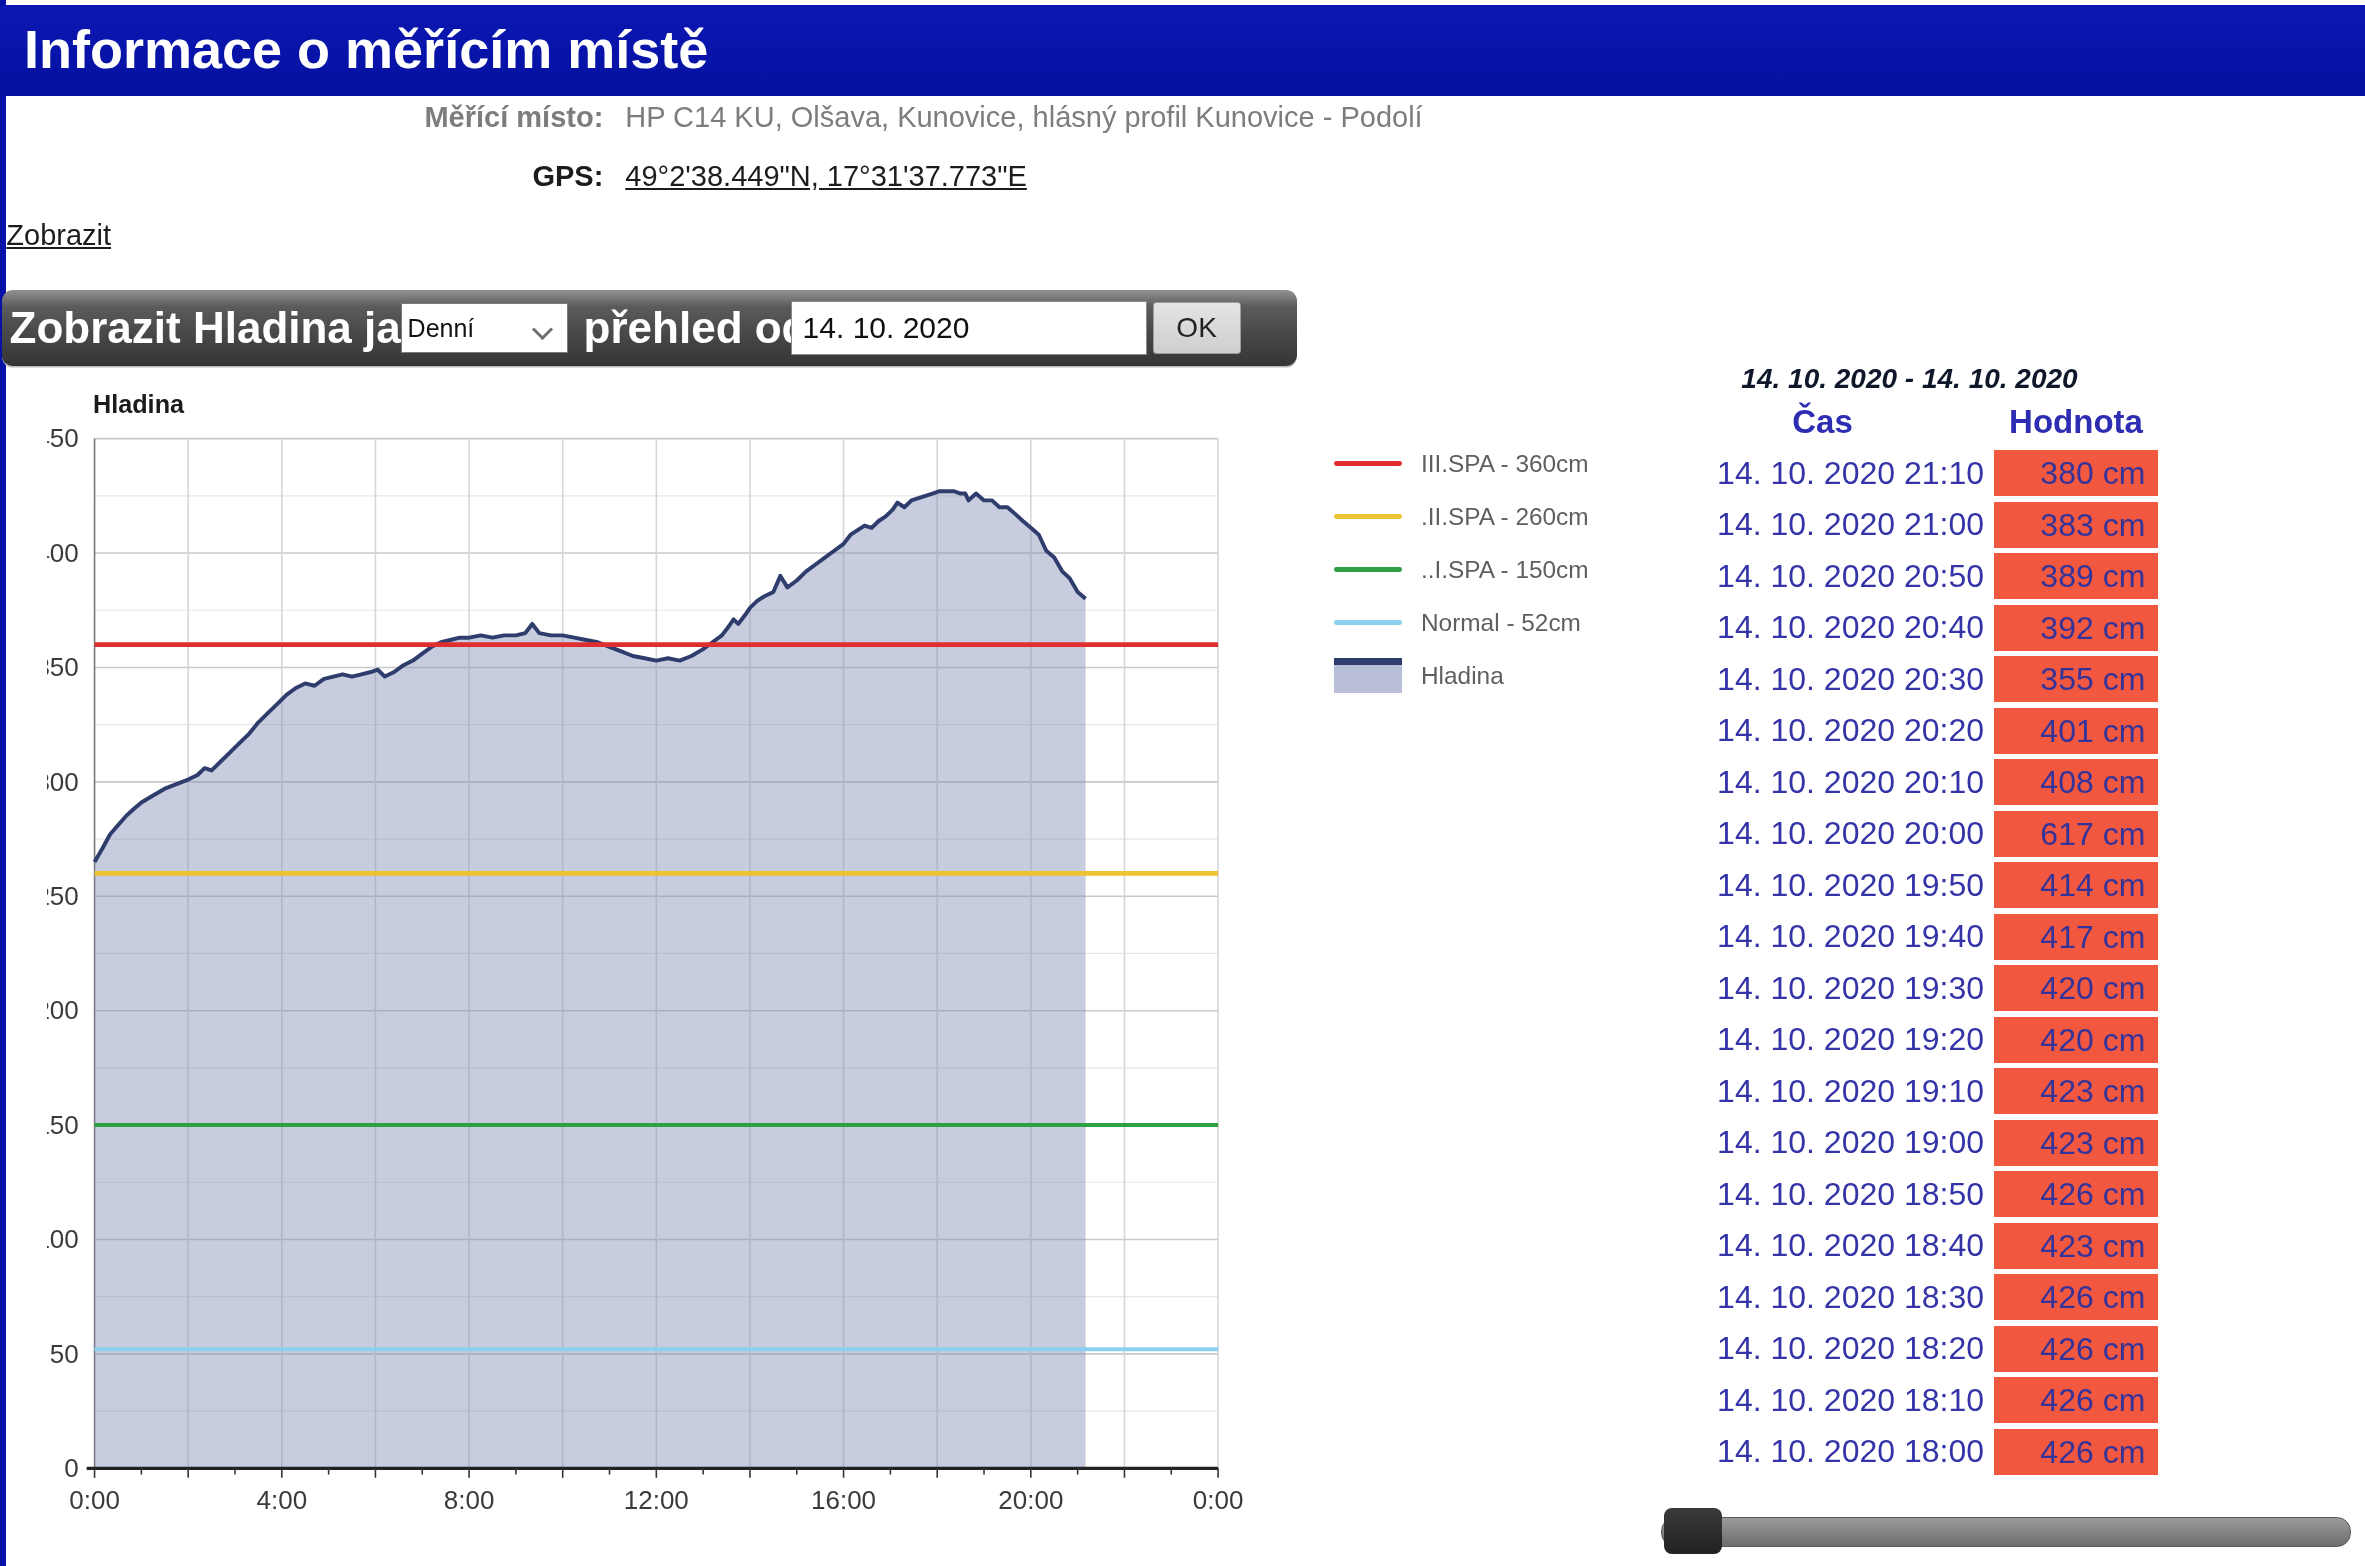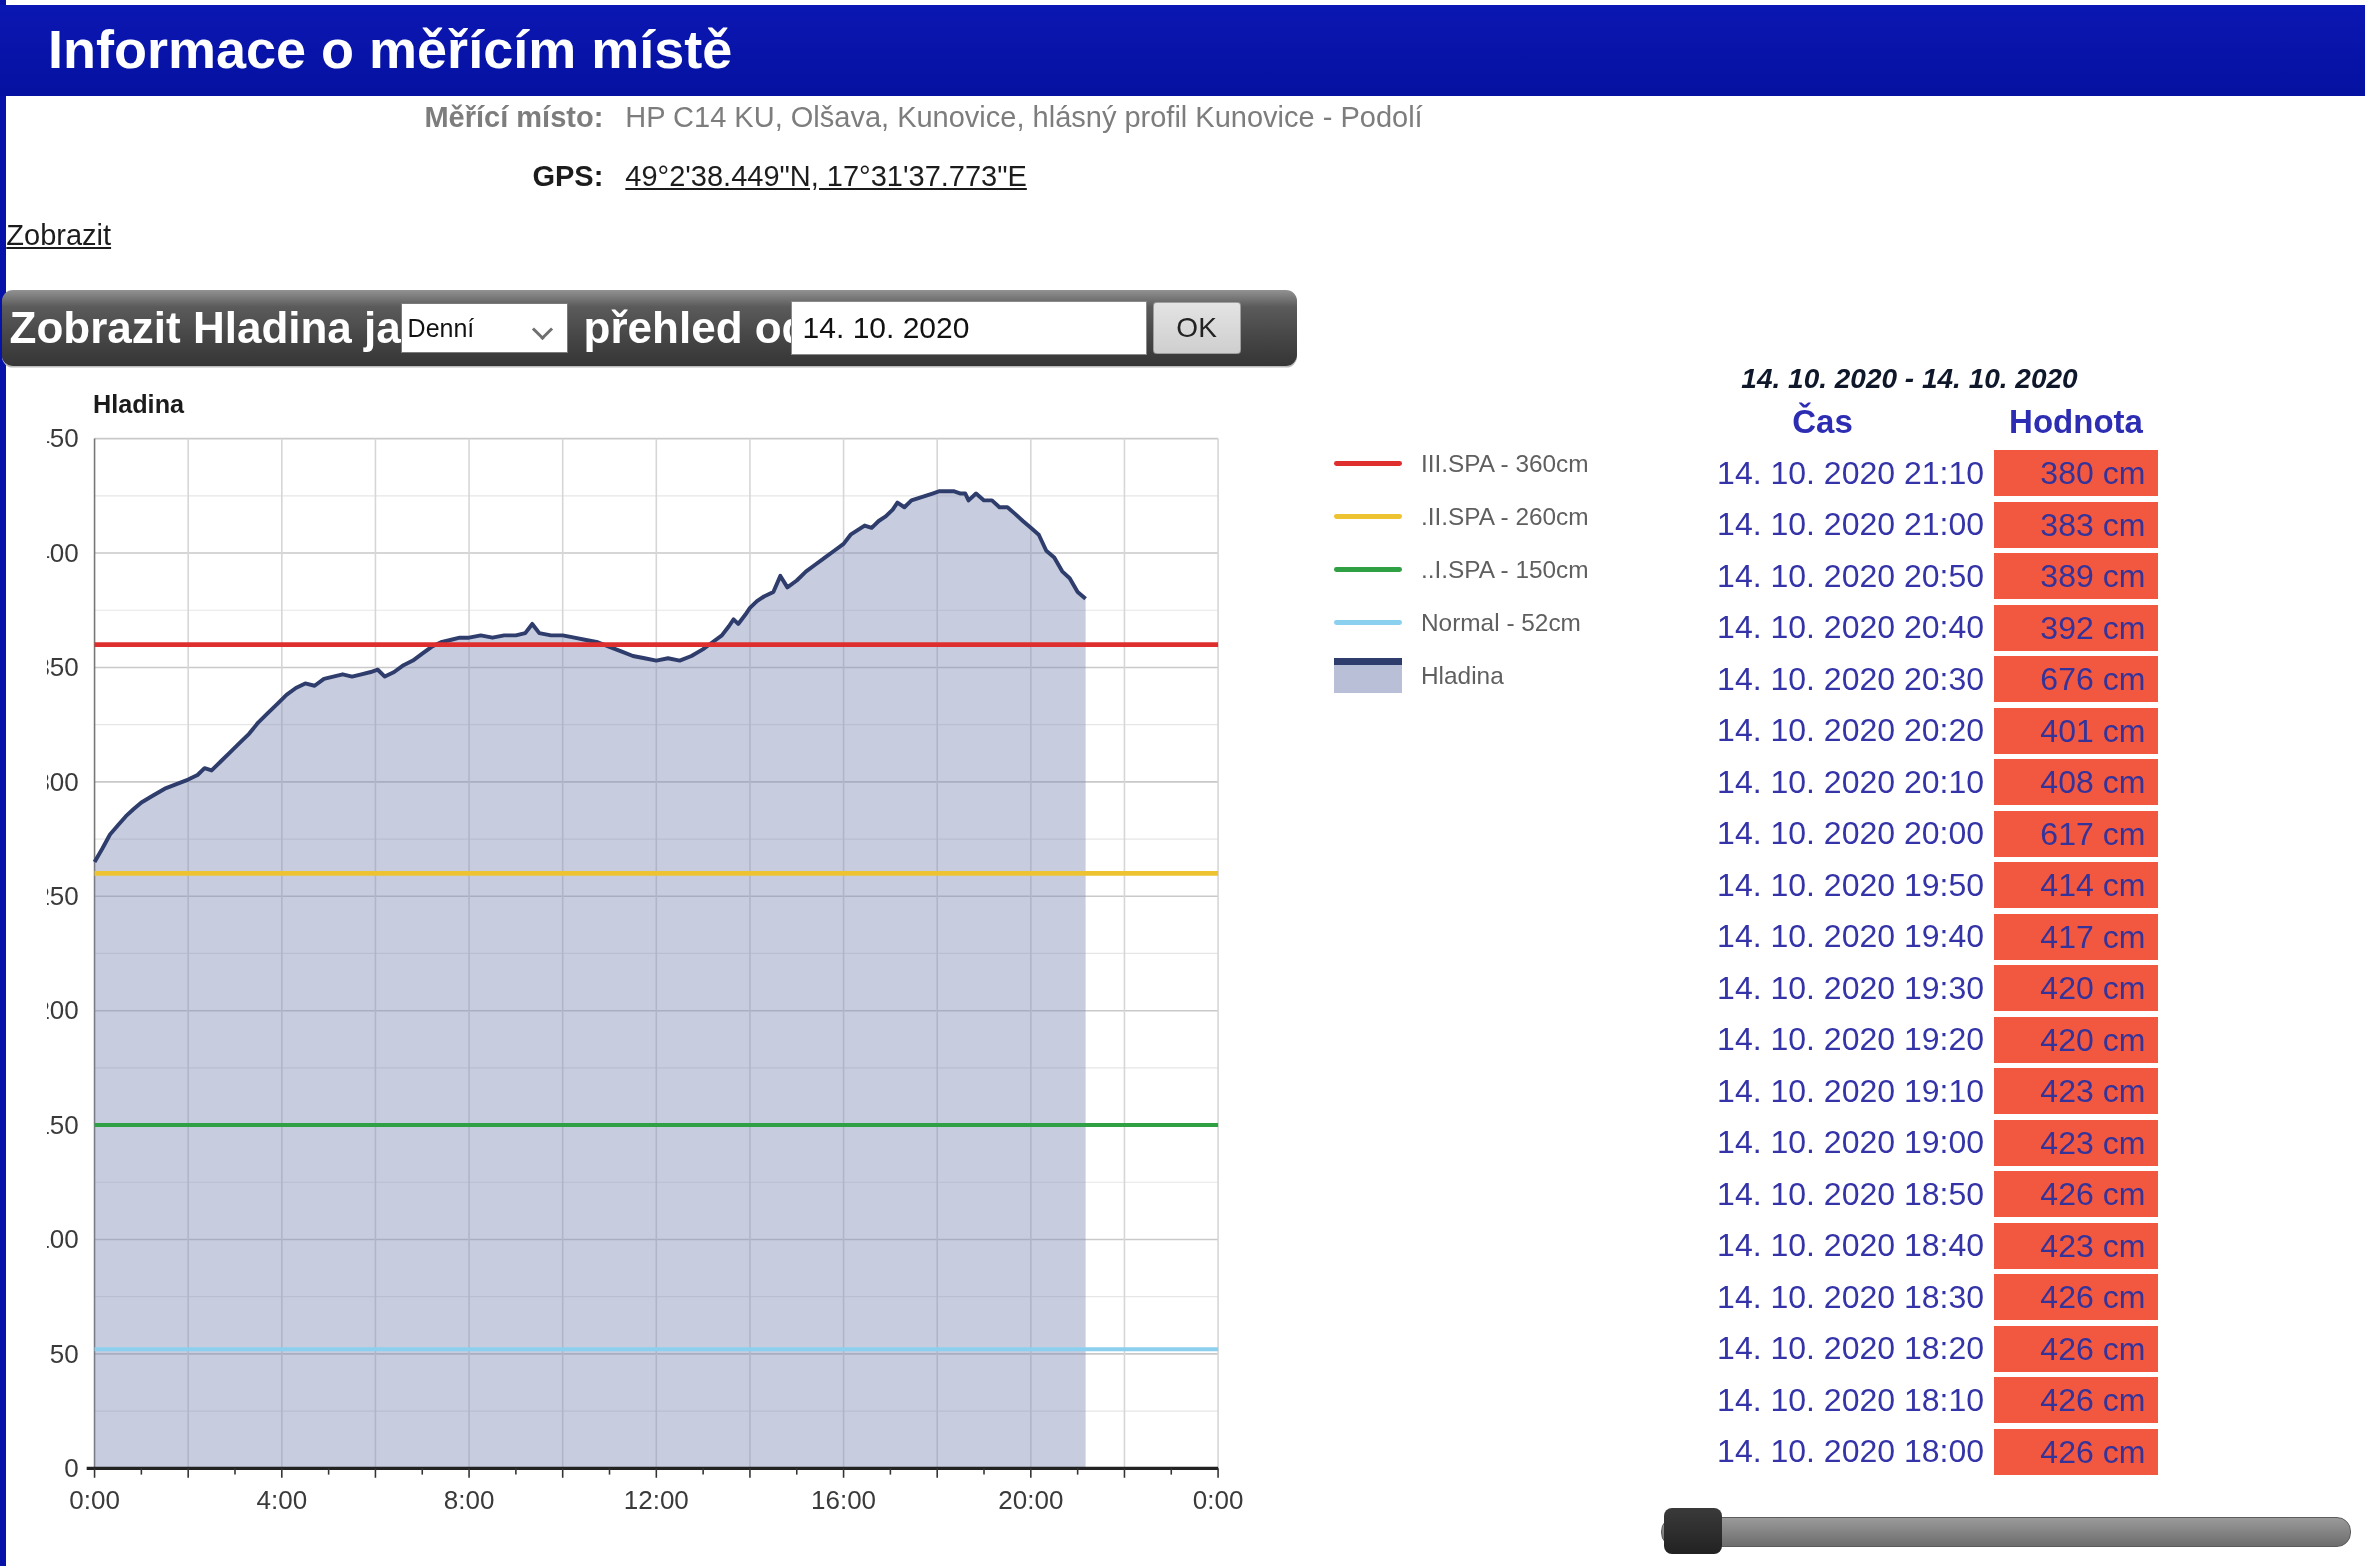--- a/index.html
+++ b/index.html
@@ -7,21 +7,21 @@
     width:2366px;height:1566px;position:relative;overflow:hidden;
     background:#ffffff;font-family:"Liberation Sans",sans-serif;
   }
   .left-border{position:absolute;left:0;top:0;width:6.3px;height:1566px;background:#0712a9;}
   .header-bar{
     position:absolute;left:0;top:4.7px;width:2366px;height:91px;
     background:linear-gradient(#0b17b2,#0511a0);
   }
   .header-bar .title{
     color:#ffffff;font-weight:bold;font-size:54px;line-height:88px;
-    padding-left:16px;letter-spacing:0px;white-space:nowrap;margin-left:32px;
+    padding-left:24px;letter-spacing:0px;white-space:nowrap;
   }
   .info-rows{position:absolute;left:6.3px;top:101px;width:1735px;}
   .info-row{display:flex;align-items:baseline;height:59px;}
   .info-label{width:597px;text-align:right;padding-right:22px;font-weight:bold;font-size:29px;}
   .info-value{font-size:29px;white-space:nowrap;}
   .muted{color:#7d7d7d;}
   .dark{color:#1c1c1c;}
   a.plain-link{color:#1c1c1c;text-decoration:underline;cursor:pointer;}
   .toolbar{
     position:absolute;left:1.6px;top:290px;width:1295px;height:76px;
@@ -239,21 +239,21 @@
       <div class="rp-row">
         <div class="rp-time">14. 10. 2020 20:50</div>
         <div class="rp-value">389 cm</div>
       </div>
       <div class="rp-row">
         <div class="rp-time">14. 10. 2020 20:40</div>
         <div class="rp-value">392 cm</div>
       </div>
       <div class="rp-row">
         <div class="rp-time">14. 10. 2020 20:30</div>
-        <div class="rp-value">676 cm</div>
+        <div class="rp-value">355 cm</div>
       </div>
       <div class="rp-row">
         <div class="rp-time">14. 10. 2020 20:20</div>
         <div class="rp-value">401 cm</div>
       </div>
       <div class="rp-row">
         <div class="rp-time">14. 10. 2020 20:10</div>
         <div class="rp-value">408 cm</div>
       </div>
       <div class="rp-row">

